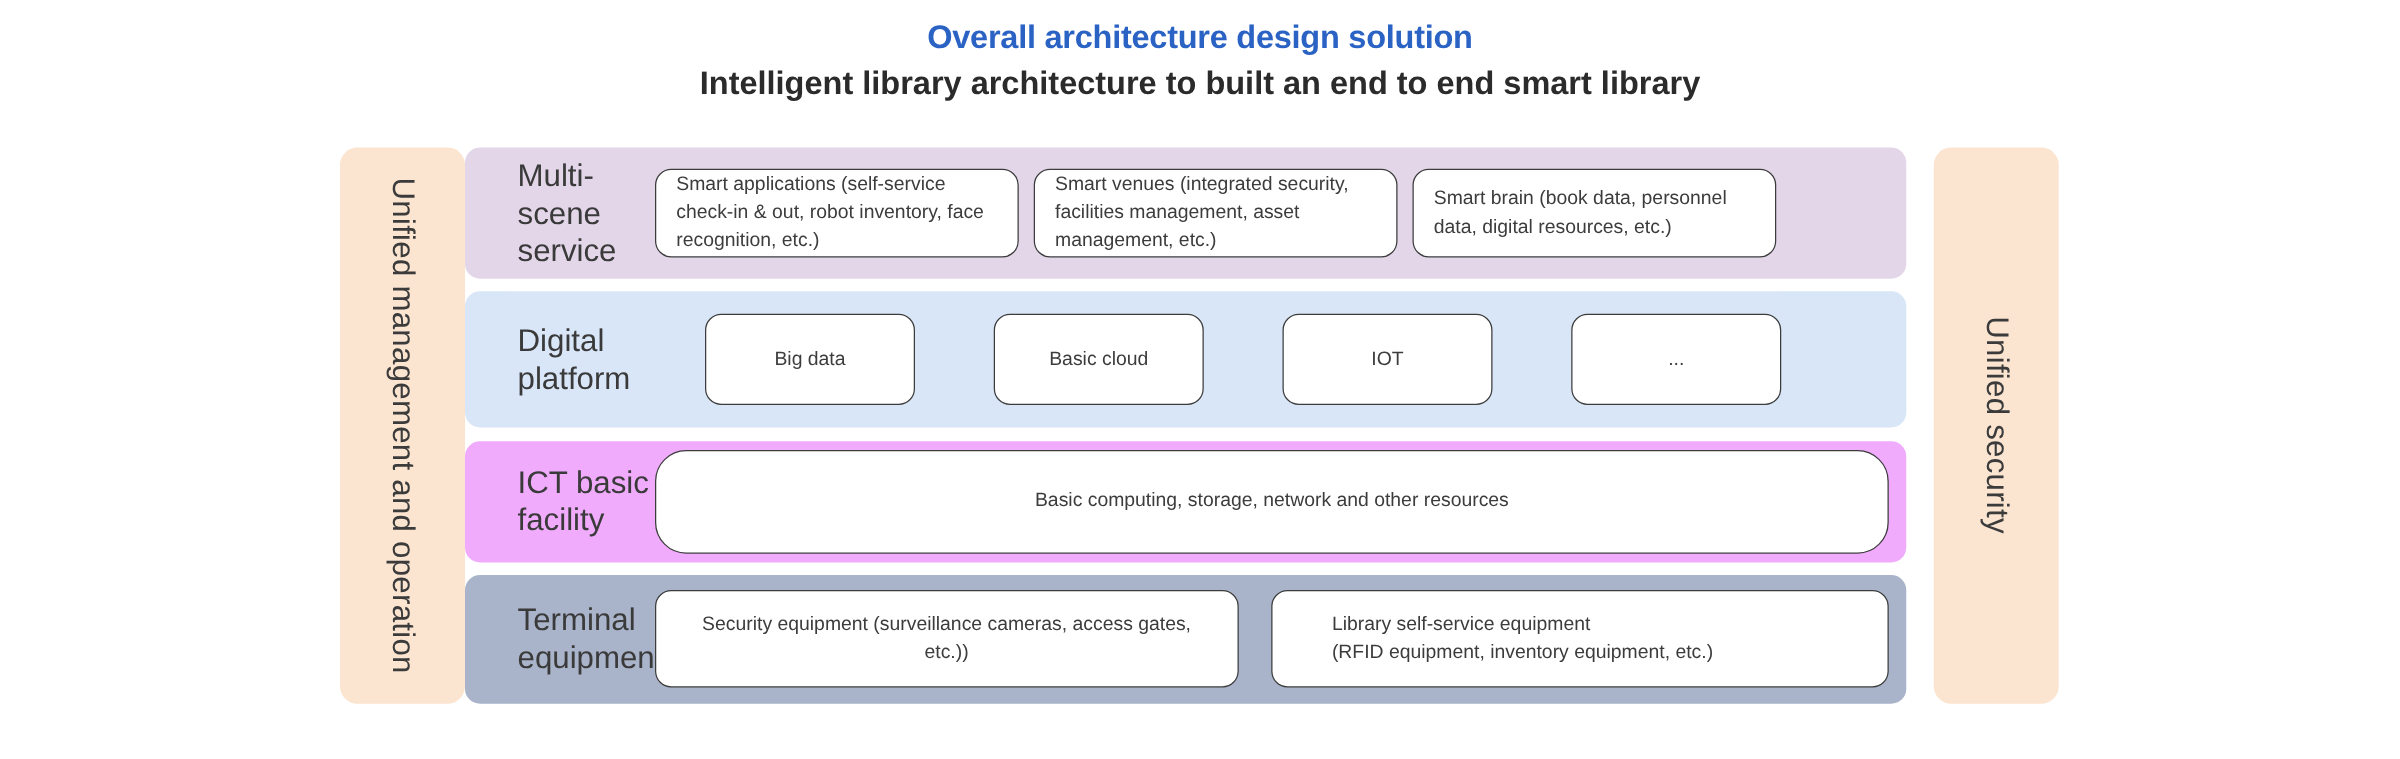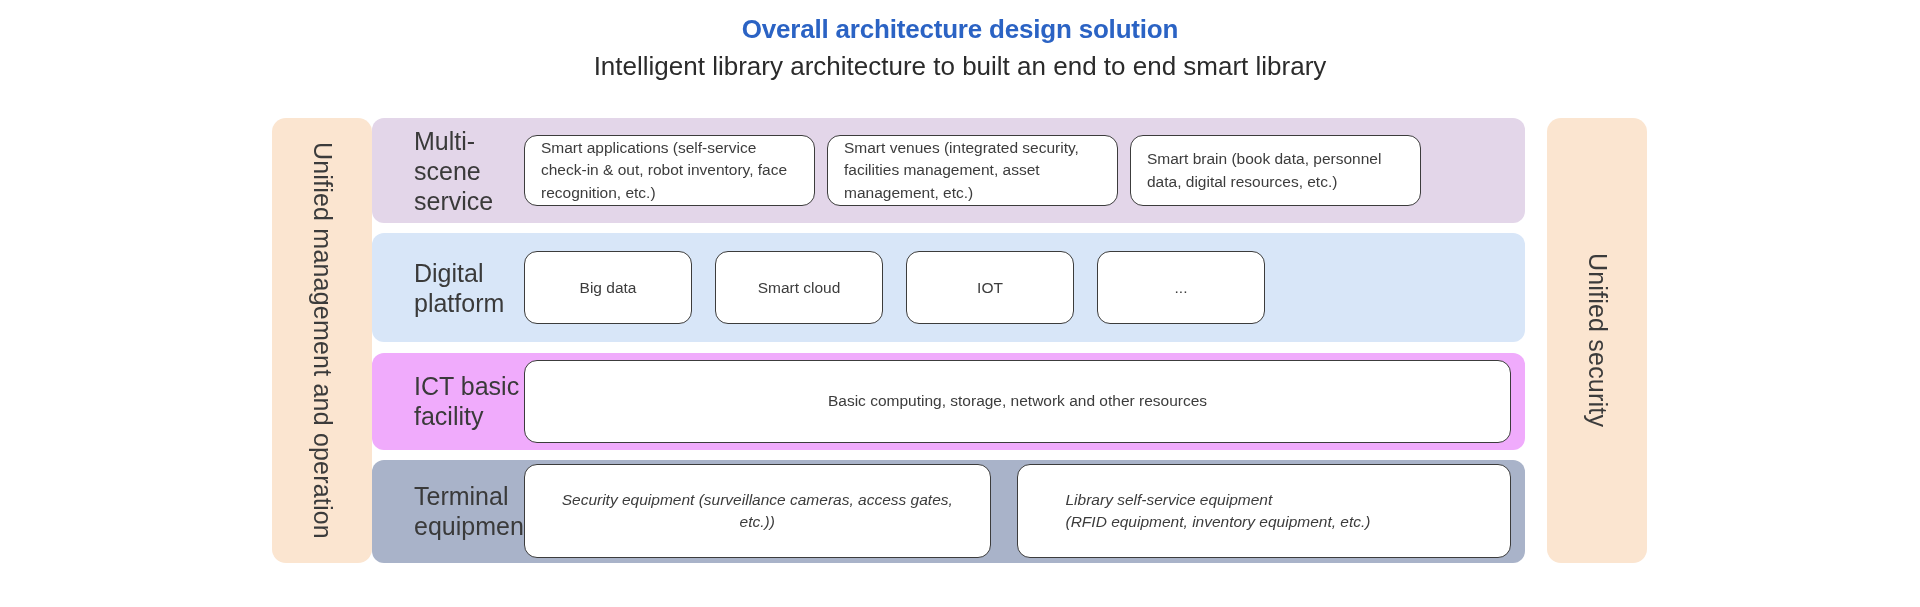--- a/index.html
+++ b/index.html
@@ -26,21 +26,21 @@
   }
   #main-title {
     font-size: 26px;
     font-weight: bold;
     color: #2b63c4;
     letter-spacing: -0.2px;
     line-height: 1.18;
   }
   #sub-title {
     font-size: 26px;
-    font-weight: normal;
+    font-weight: bold;
     color: #2b2b2b;
     margin-top: 6px;
     line-height: 1.2;
   }
 
   
   #diagram {
     position: absolute;
     left: 0;
     top: 118px;
@@ -138,38 +138,39 @@
   .row-multi .card.c3 { max-width: 291px; }
 
   
   .row-digital .row-boxes { gap: 23px; }
   .row-digital .card {
     height: 73px;
     flex: 1;
     max-width: 168px;
     justify-content: center;
     text-align: center;
+    margin-left: 40px;
   }
 
   
   .row-ict .row-boxes { }
   .row-ict .card {
     height: 83px;
     flex: 1;
     justify-content: center;
     text-align: center;
+    border-radius: 25px;
   }
 
   
   .row-terminal .row-boxes { gap: 26px; }
   .row-terminal .card {
-    height: 94px;
+    height: 78px;
     flex: 1;
     padding: 0 20px;
-    font-style: italic;
   }
   .row-terminal .card.t1 { justify-content: center; text-align: center; }
   .row-terminal .card.t2 { justify-content: flex-start; padding-left: 48px; }
 </style>
 </head>
 <body>
 
 <div id="title-block">
   <div id="main-title">Overall architecture design solution</div>
   <div id="sub-title">Intelligent library architecture to built an end to end smart library</div>
@@ -195,21 +196,21 @@
         <div class="card c2">Smart venues (integrated security, facilities management, asset management, etc.)</div>
         <div class="card c3">Smart brain (book data, personnel data, digital resources, etc.)</div>
       </div>
     </div>
 
     <div class="row row-digital">
       <div class="row-label">Digital
 platform</div>
       <div class="row-boxes">
         <div class="card">Big data</div>
-        <div class="card">Smart cloud</div>
+        <div class="card">Basic cloud</div>
         <div class="card">IOT</div>
         <div class="card">...</div>
       </div>
     </div>
 
     <div class="row row-ict">
       <div class="row-label">ICT basic
 facility</div>
       <div class="row-boxes">
         <div class="card">Basic computing, storage, network and other resources</div>

